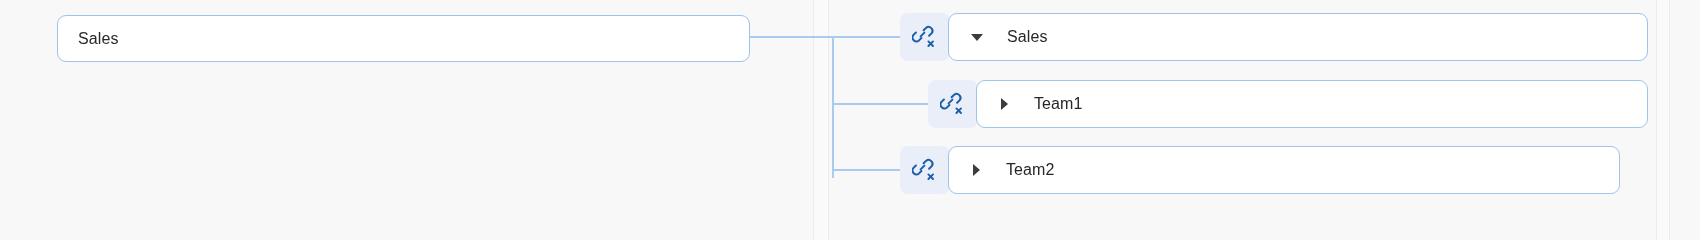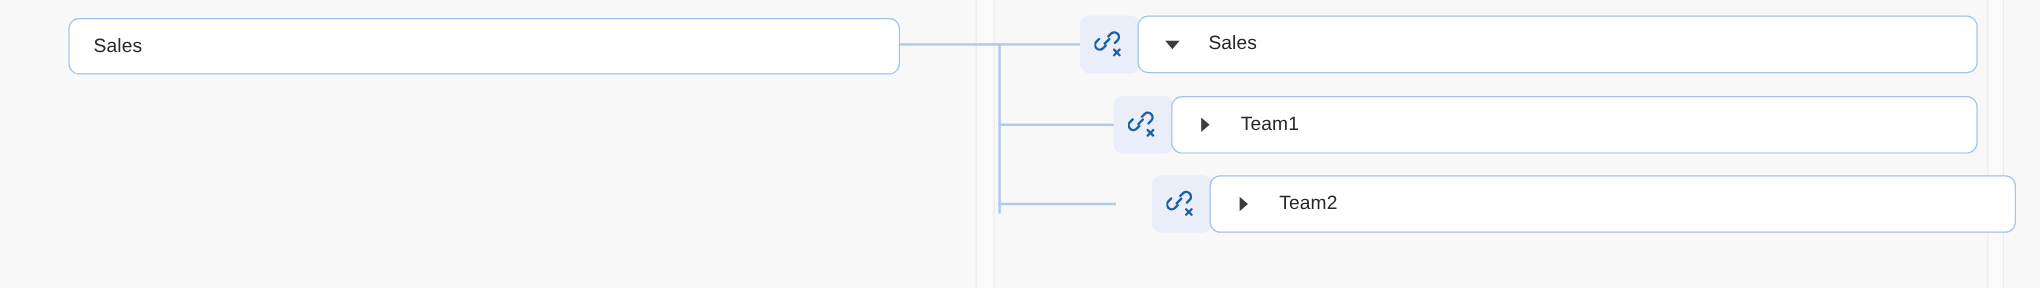--- a/index.html
+++ b/index.html
@@ -102,21 +102,21 @@
   .conn-b3 { left: 832px; top: 169px; width: 98px; height: 2px; }
 
   
   .target-row {
     position: absolute;
     display: flex;
     align-items: center;
   }
   .row-1 { left: 900px; top: 13px; }
   .row-2 { left: 928px; top: 80px; align-items: flex-end; }
-  .row-3 { left: 960px; top: 146px; }
+  .row-3 { left: 900px; top: 146px; }
 
   .unlink-button {
     width: 50px;
     height: 48px;
     flex: 0 0 auto;
     background: #e9eef8;
     border: none;
     border-radius: 8px;
     display: flex;
     align-items: center;

